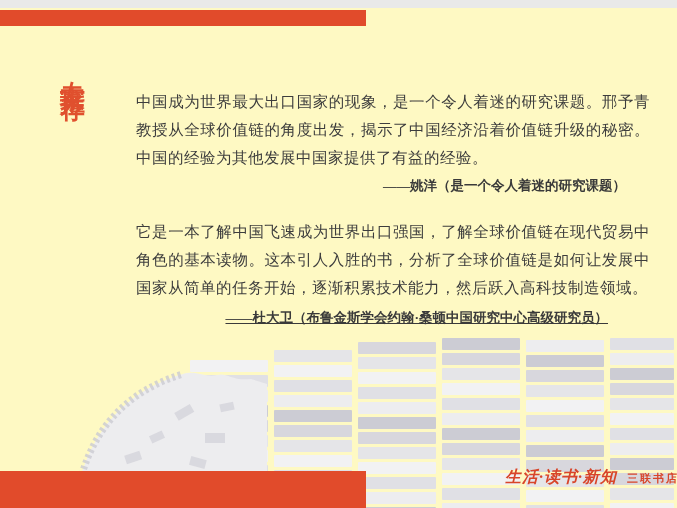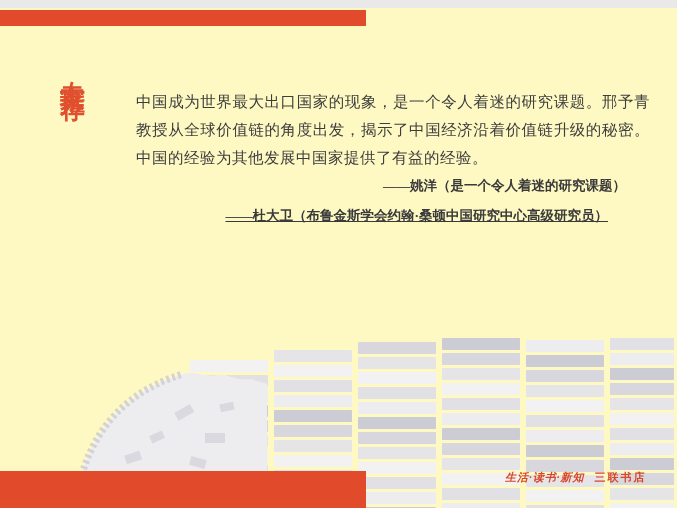--- a/index.html
+++ b/index.html
@@ -73,21 +73,21 @@
   }
   
   .publisher-logo{
     position:absolute;left:505px;top:459px;
     z-index:4;
     color:#D8452A;
     white-space:nowrap;
     font-family:"Liberation Serif","DejaVu Serif",serif;
   }
   .publisher-logo .script{
-    font-size:11px;
+    font-size:16px;
     font-weight:bold;
     font-style:italic;
     letter-spacing:1px;
   }
   .publisher-logo .name{
     font-size:11px;
     font-weight:bold;
     letter-spacing:2px;
     margin-left:6px;
   }
@@ -97,20 +97,21 @@
 
 <div class="stage">
 
   <div class="top-bar"></div>
 
   <div class="section-title">专家推荐</div>
 
   <div class="content">
     <p class="quote first">中国成为世界最大出口国家的现象，是一个令人着迷的研究课题。邢予青教授从全球价值链的角度出发，揭示了中国经济沿着价值链升级的秘密。中国的经验为其他发展中国家提供了有益的经验。</p>
     <p class="attribution first">——姚洋（是一个令人着迷的研究课题）</p>
+    <p class="quote second">它是一本了解中国飞速成为世界出口强国，了解全球价值链在现代贸易中角色的基本读物。这本引人入胜的书，分析了全球价值链是如何让发展中国家从简单的任务开始，逐渐积累技术能力，然后跃入高科技制造领域。</p>
     <p class="attribution second">——杜大卫（布鲁金斯学会约翰·桑顿中国研究中心高级研究员）</p>
   </div>
 
   <svg class="bg-photo" viewBox="0 0 622 178" xmlns="http://www.w3.org/2000/svg">
 
     <g>
         <rect x="135" y="22" width="78" height="12" rx="1" fill="#F2F2F6"></rect>
         <rect x="135" y="37" width="78" height="12" rx="1" fill="#DFDFE7"></rect>
         <rect x="135" y="52" width="78" height="12" rx="1" fill="#EDEDF2"></rect>
         <rect x="135" y="67" width="78" height="12" rx="1" fill="#CACAD5"></rect>

